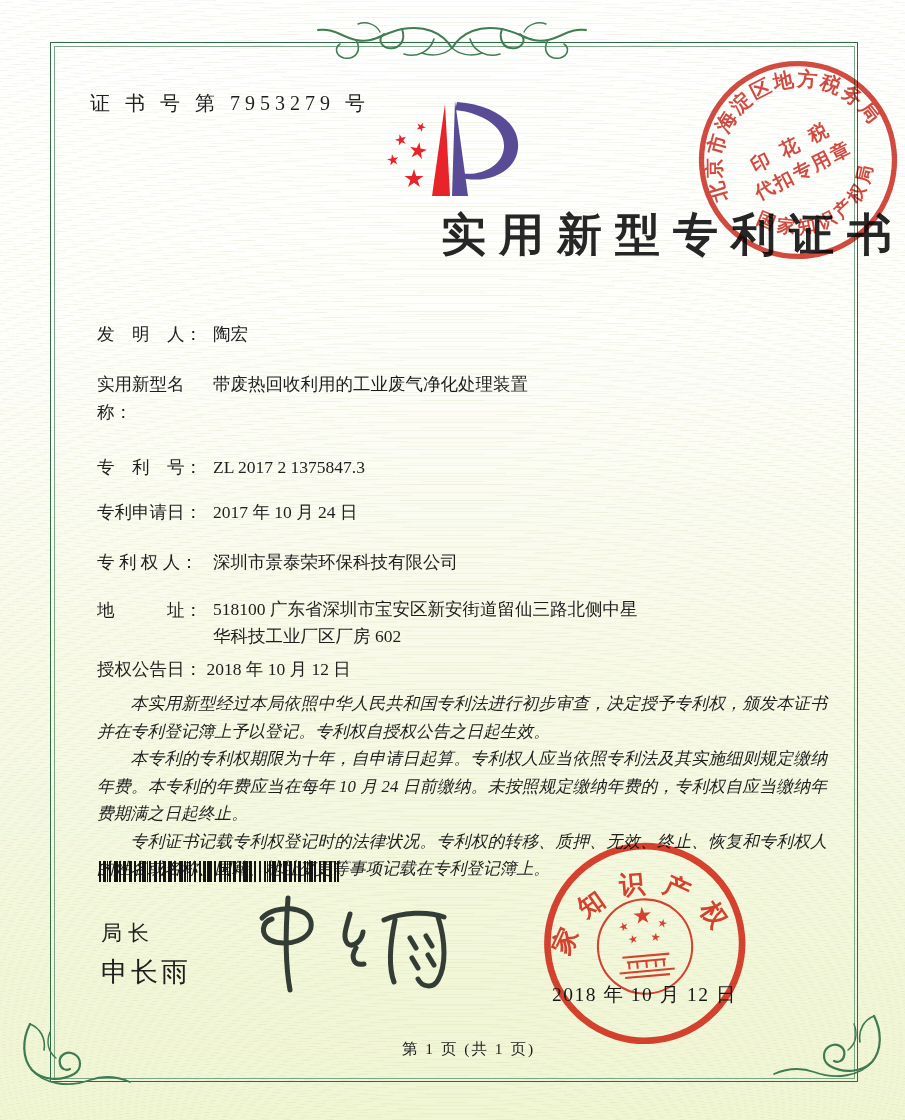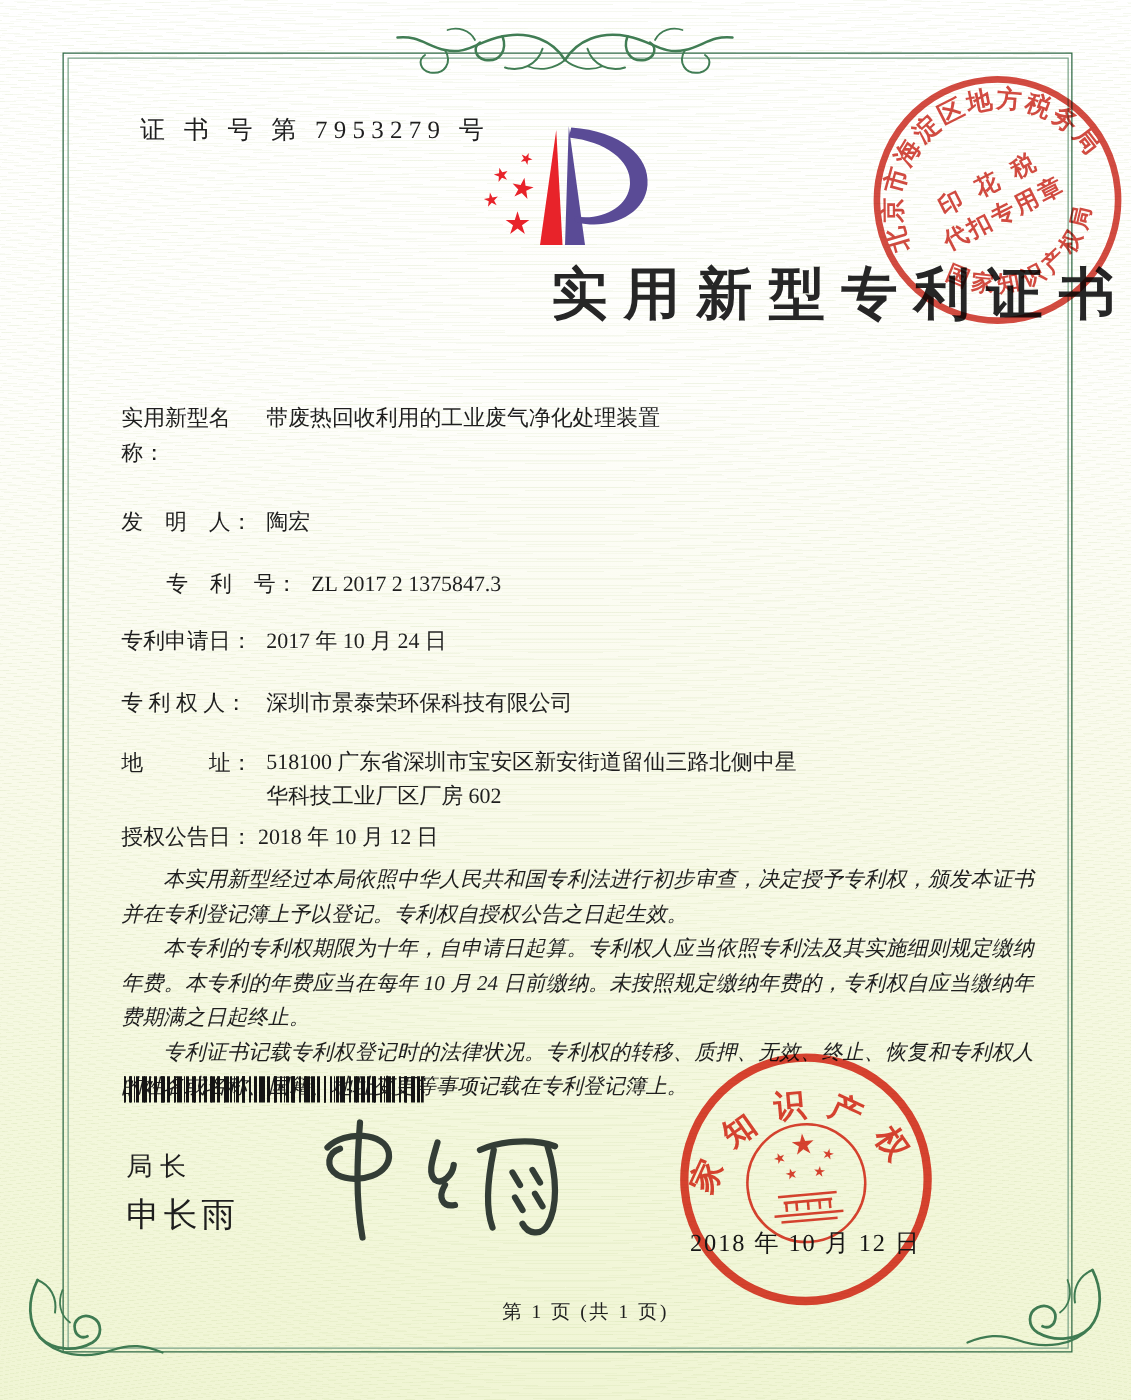--- a/index.html
+++ b/index.html
@@ -15,32 +15,32 @@
       repeating-radial-gradient(ellipse 1600px 700px at 50% 160%, rgba(163,190,108,.06) 0 1px, rgba(255,255,255,0) 1px 12px);
   }
   
   .frame{position:absolute;left:50px;top:42px;width:806px;height:1038px;border:1.6px solid #2e6845;z-index:1;}
   .frame-inner{position:absolute;inset:2.5px;border:1.2px solid #7ba489;}
   .ornament{position:absolute;z-index:2;}
   .ornament.top{left:302px;top:12px;}
   .ornament.bl{left:16px;top:1018px;}
   .ornament.br{left:768px;top:1010px;transform:scaleX(-1);}
   
-  .cert-no{position:absolute;left:112px;top:90px;z-index:3;font-size:20px;letter-spacing:5px;font-weight:500;}
+  .cert-no{position:absolute;left:90px;top:90px;z-index:3;font-size:20px;letter-spacing:5px;font-weight:500;}
   .logo{position:absolute;left:357px;top:78px;z-index:3;}
   .title{position:absolute;left:0;right:0;top:205px;z-index:3;text-align:right;
          font-size:45px;font-weight:bold;letter-spacing:13px;color:#262626;text-indent:13px;}
   
   .content{position:absolute;left:97px;top:320px;width:730px;z-index:3;font-size:17.5px;line-height:28px;}
   .row{display:flex;}
   .lbl{flex:none;width:116px;}
   .val{flex:1;}
   .r-name{margin-bottom:27px;}
   .r-inventor{margin-bottom:22px;}
-  .r-patno{margin-bottom:17px;margin-left:36px;}
+  .r-patno{margin-bottom:17px;}
   .r-filing{margin-bottom:22px;}
   .r-patentee{margin-bottom:20px;}
   .r-addr .val div{line-height:27px;}
   .r-grant{margin-top:5px;justify-content:space-between;}
   .pair{white-space:nowrap;}
   .pair .lbl{display:inline-block;width:auto;}
   
   .paras{margin-top:7px;font-size:16.8px;line-height:27.5px;text-align:justify;font-style:italic;}
   .paras p{margin:0;text-indent:2em;}
   
@@ -127,27 +127,27 @@
       <textPath href="#taxTop" startOffset="50%" text-anchor="middle">北京市海淀区地方税务局</textPath>
     </text>
     <text fill="#cf3b31" font-size="17" font-weight="bold" letter-spacing="4">
       <textPath href="#taxBot" startOffset="50%" text-anchor="middle">国家知识产权局</textPath>
     </text>
     <text x="100" y="92" text-anchor="middle" fill="#cf3b31" font-size="18" font-weight="bold" letter-spacing="4">印 花 税</text>
     <text x="100" y="117" text-anchor="middle" fill="#cf3b31" font-size="18" font-weight="bold" letter-spacing="2">代扣专用章</text>
   </svg>
 
   <div class="content">
+    <div class="row r-inventor">
+      <span class="lbl">发　明　人：</span>
+      <span class="val">陶宏</span>
+    </div>
     <div class="row r-name">
       <span class="lbl">实用新型名称：</span>
       <span class="val">带废热回收利用的工业废气净化处理装置</span>
-    </div>
-    <div class="row r-inventor">
-      <span class="lbl">发　明　人：</span>
-      <span class="val">陶宏</span>
     </div>
     <div class="row r-patno">
       <span class="lbl">专　利　号：</span>
       <span class="val">ZL 2017 2 1375847.3</span>
     </div>
     <div class="row r-filing">
       <span class="lbl">专利申请日：</span>
       <span class="val">2017 年 10 月 24 日</span>
     </div>
     <div class="row r-patentee">

